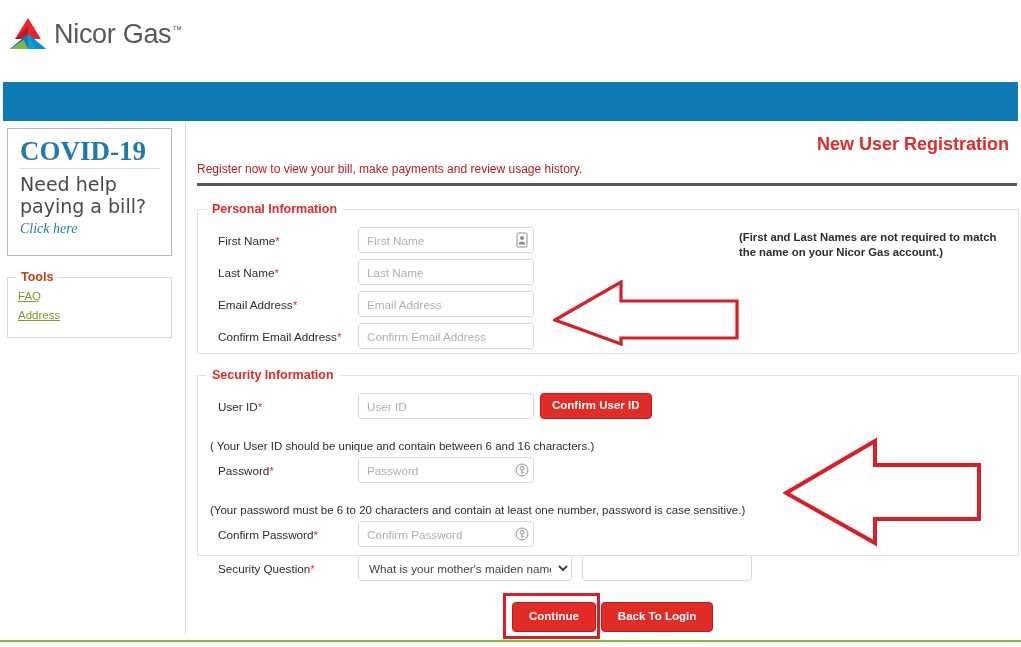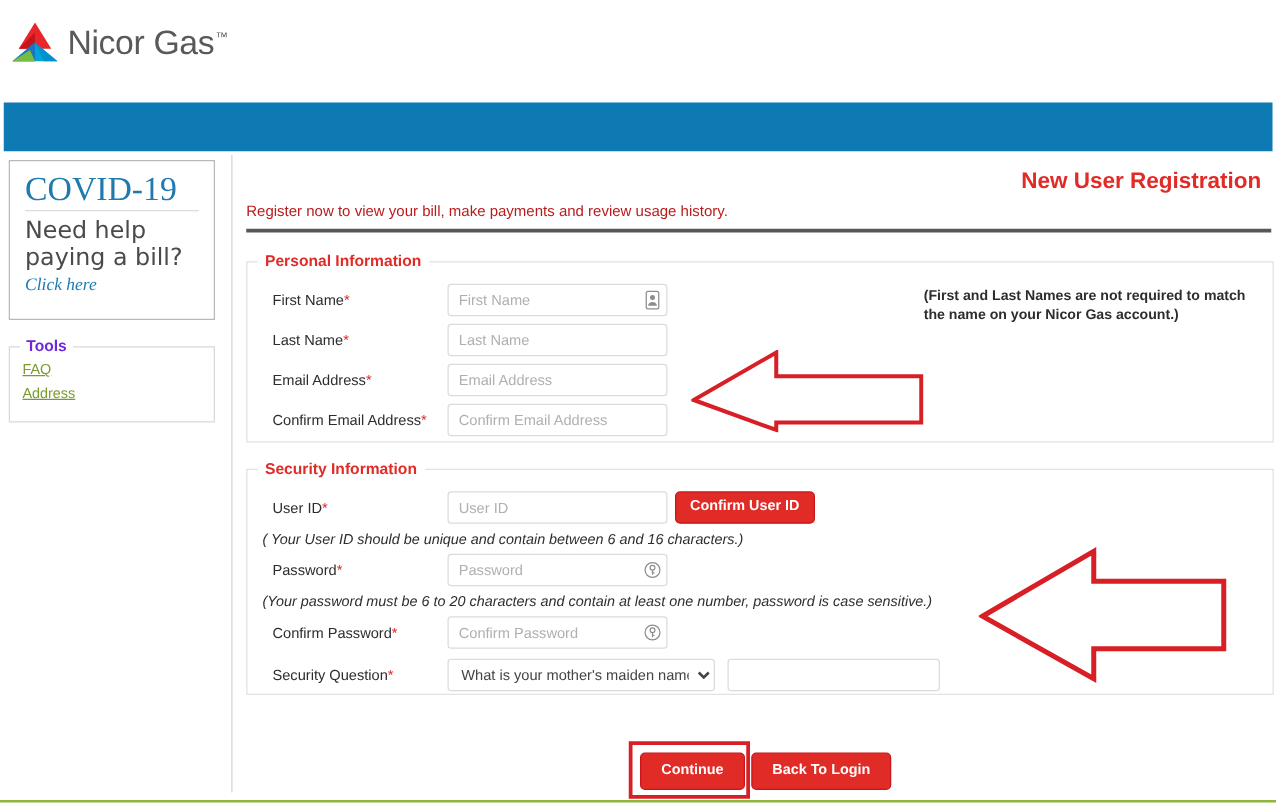--- a/index.html
+++ b/index.html
@@ -72,21 +72,21 @@
     border: 1px solid #b9b9b9;
     background: #ffffff;
     padding: 8px 12px 6px 12px;
   }
   .covid-title {
     font-family: "Liberation Serif", serif;
     font-size: 27px;
     color: #1f7ab0;
     line-height: 1.05;
     margin: 0 0 3px 0;
-    font-weight: 400;
+    font-weight: 700;
   }
   .covid-rule {
     border: 0;
     border-top: 1px solid #dcdcdc;
     margin: 2px 0 5px 0;
   }
   .covid-sub {
     font-family: "DejaVu Sans", sans-serif;
     font-size: 19px;
     color: #4a4a4a;
@@ -113,21 +113,21 @@
     border: 1px solid #d9d9d9;
     background: #ffffff;
   }
   .tools-legend {
     position: absolute;
     left: 10px; top: -8px;
     background: #ffffff;
     padding: 0 5px;
     font-size: 12.5px;
     font-weight: bold;
-    color: #6d28d9;
+    color: #c2410c;
   }
   .tools-links {
     padding: 16px 0 0 10px;
   }
   .tools-link {
     display: block;
     font-size: 11.5px;
     color: #7a9a2e;
     text-decoration: underline;
     margin-bottom: 7px;
@@ -228,22 +228,21 @@
     font-size: 11.3px;
     color: #2d2d2d;
     line-height: 1.35;
     font-weight: bold;
   }
 
   .hint {
     font-size: 11.5px;
     color: #2d2d2d;
     padding-left: 12px;
-    margin: 4px 0 2px 0;
-    font-style: italic;
+    margin: 18px 0 2px 0;
   }
 
   .btn {
     display: inline-block;
     border: 1px solid #c8151b;
     border-radius: 4px;
     background: #e02b27;
     color: #ffffff;
     font-size: 11.5px;
     font-weight: bold;

